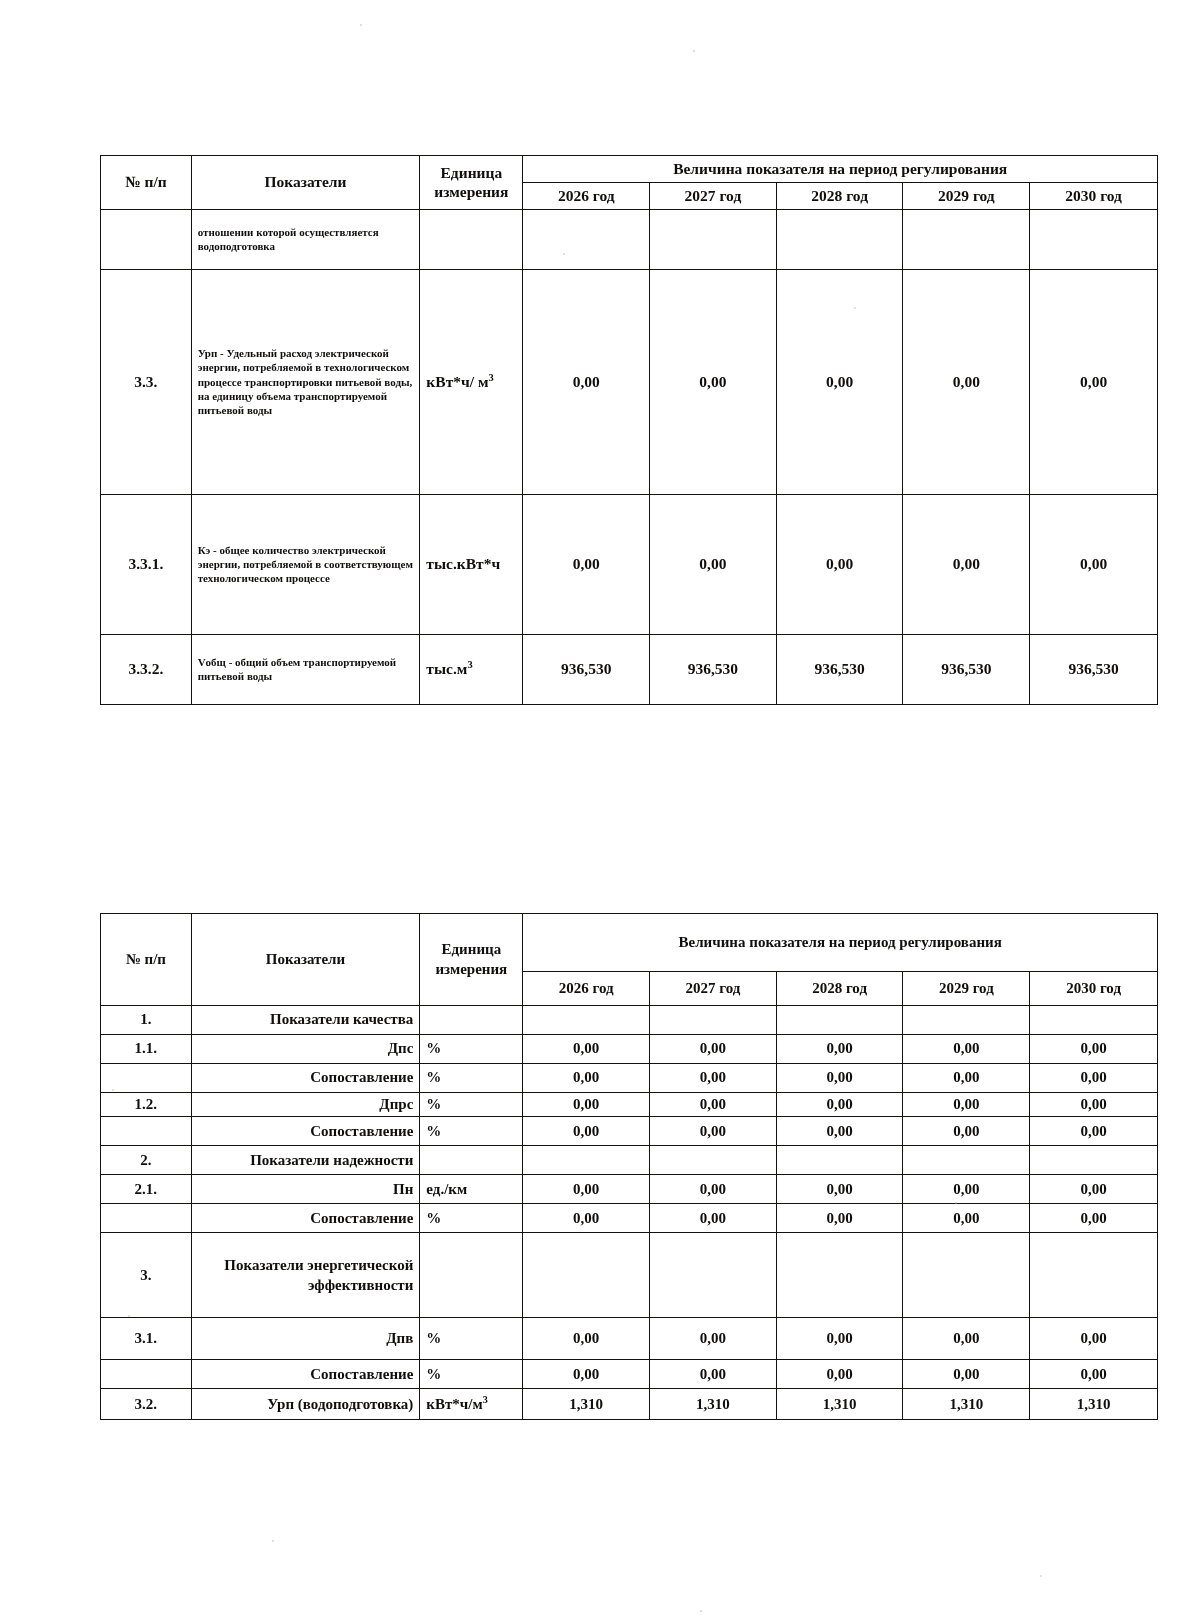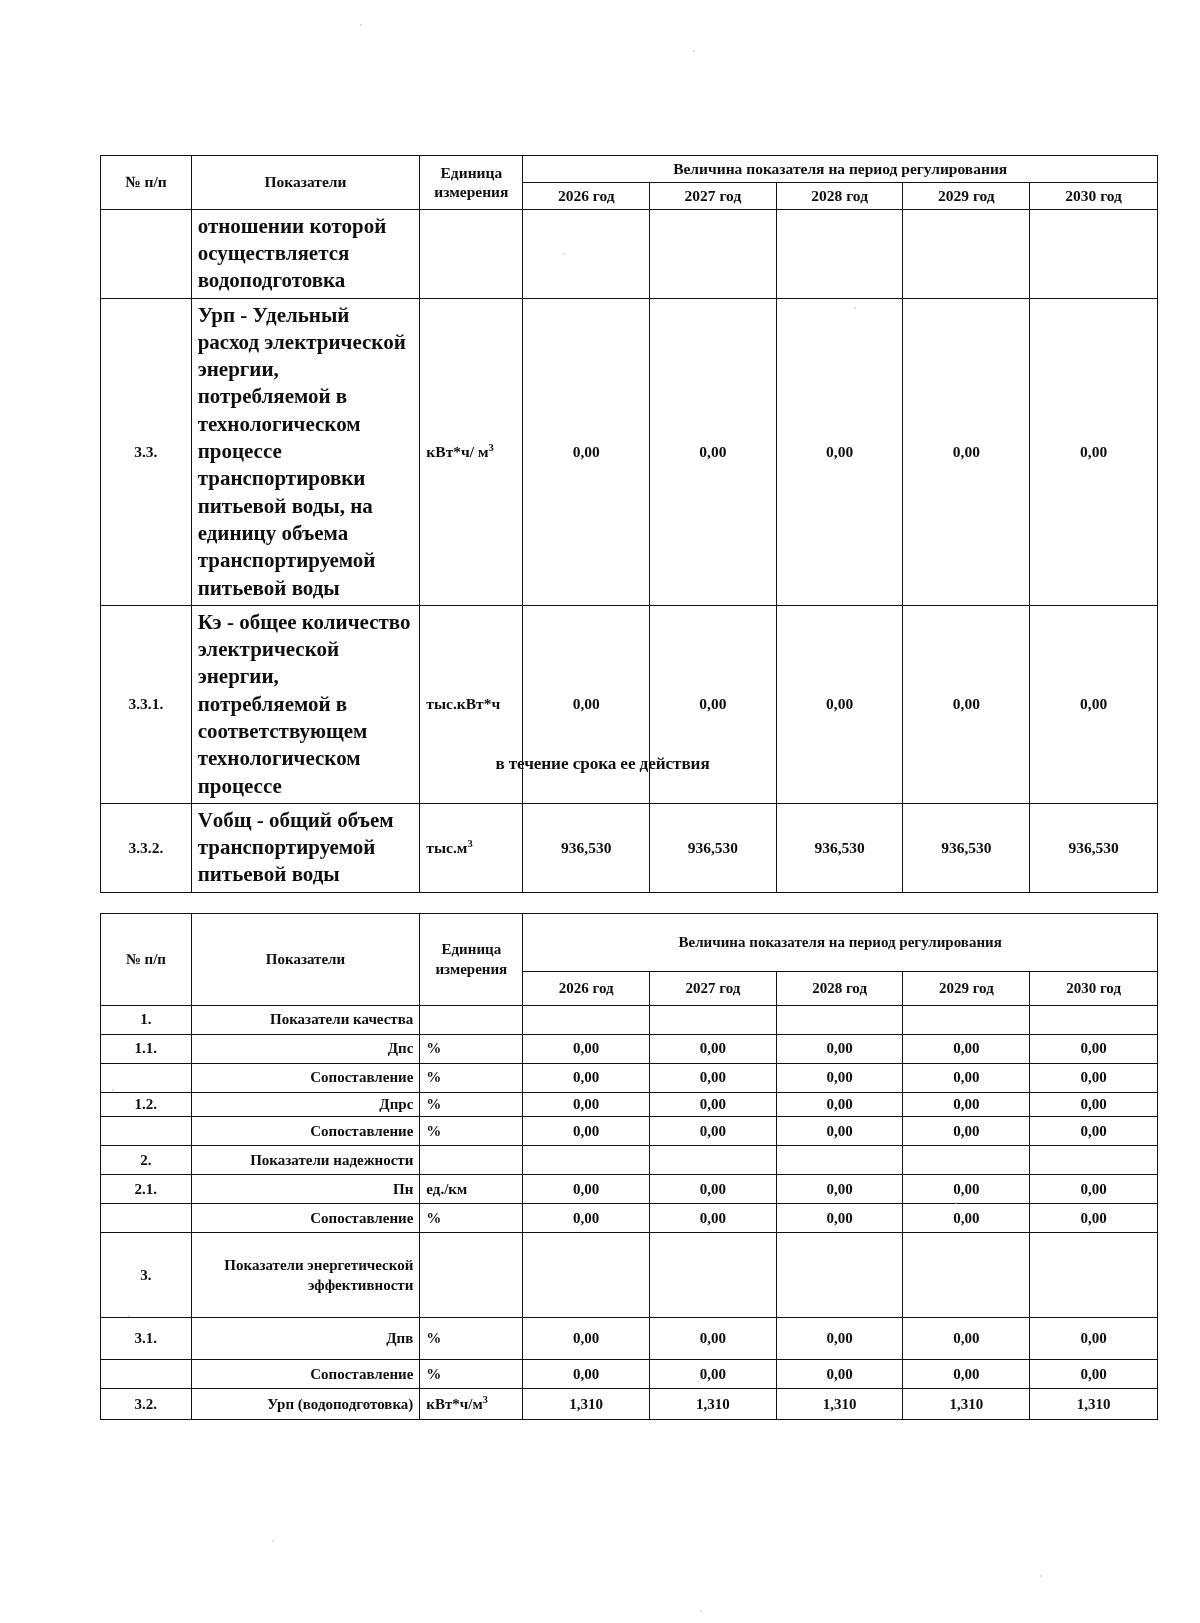--- a/index.html
+++ b/index.html
@@ -59,21 +59,21 @@
     line-height: 0;
   }
 
   
   #table-continued {
     left: 100px;
     top: 145px;
     width: 1058px;
   }
   #table-continued .hdr-main { font-size: 15.5px; }
-  #table-continued td.desc { font-size: 21px; line-height: 1.30; }
+  #table-continued td.desc { font-size: 11px; line-height: 1.30; }
 
   
   .section-heading {
     position: absolute;
     left: 100px;
     top: 742px;
     width: 1005px;
     text-align: center;
     font-weight: 700;
     font-size: 17.2px;
@@ -192,21 +192,20 @@
         <td class="c-year mid-cell">936,530</td>
         <td class="c-year mid-cell">936,530</td>
         <td class="c-year mid-cell">936,530</td>
         <td class="c-year-last mid-cell">936,530</td>
       </tr>
 
     </tbody>
   </table>
 
   <div class="section-heading">
-    <span class="l5">в течение срока ее действия</span>
   </div>
 
   <table class="doc-table" id="table-efficiency">
     <colgroup>
       <col class="c-num">
         <col class="c-name">
         <col class="c-unit">
       <col class="c-year">
         <col class="c-year">
         <col class="c-year">

